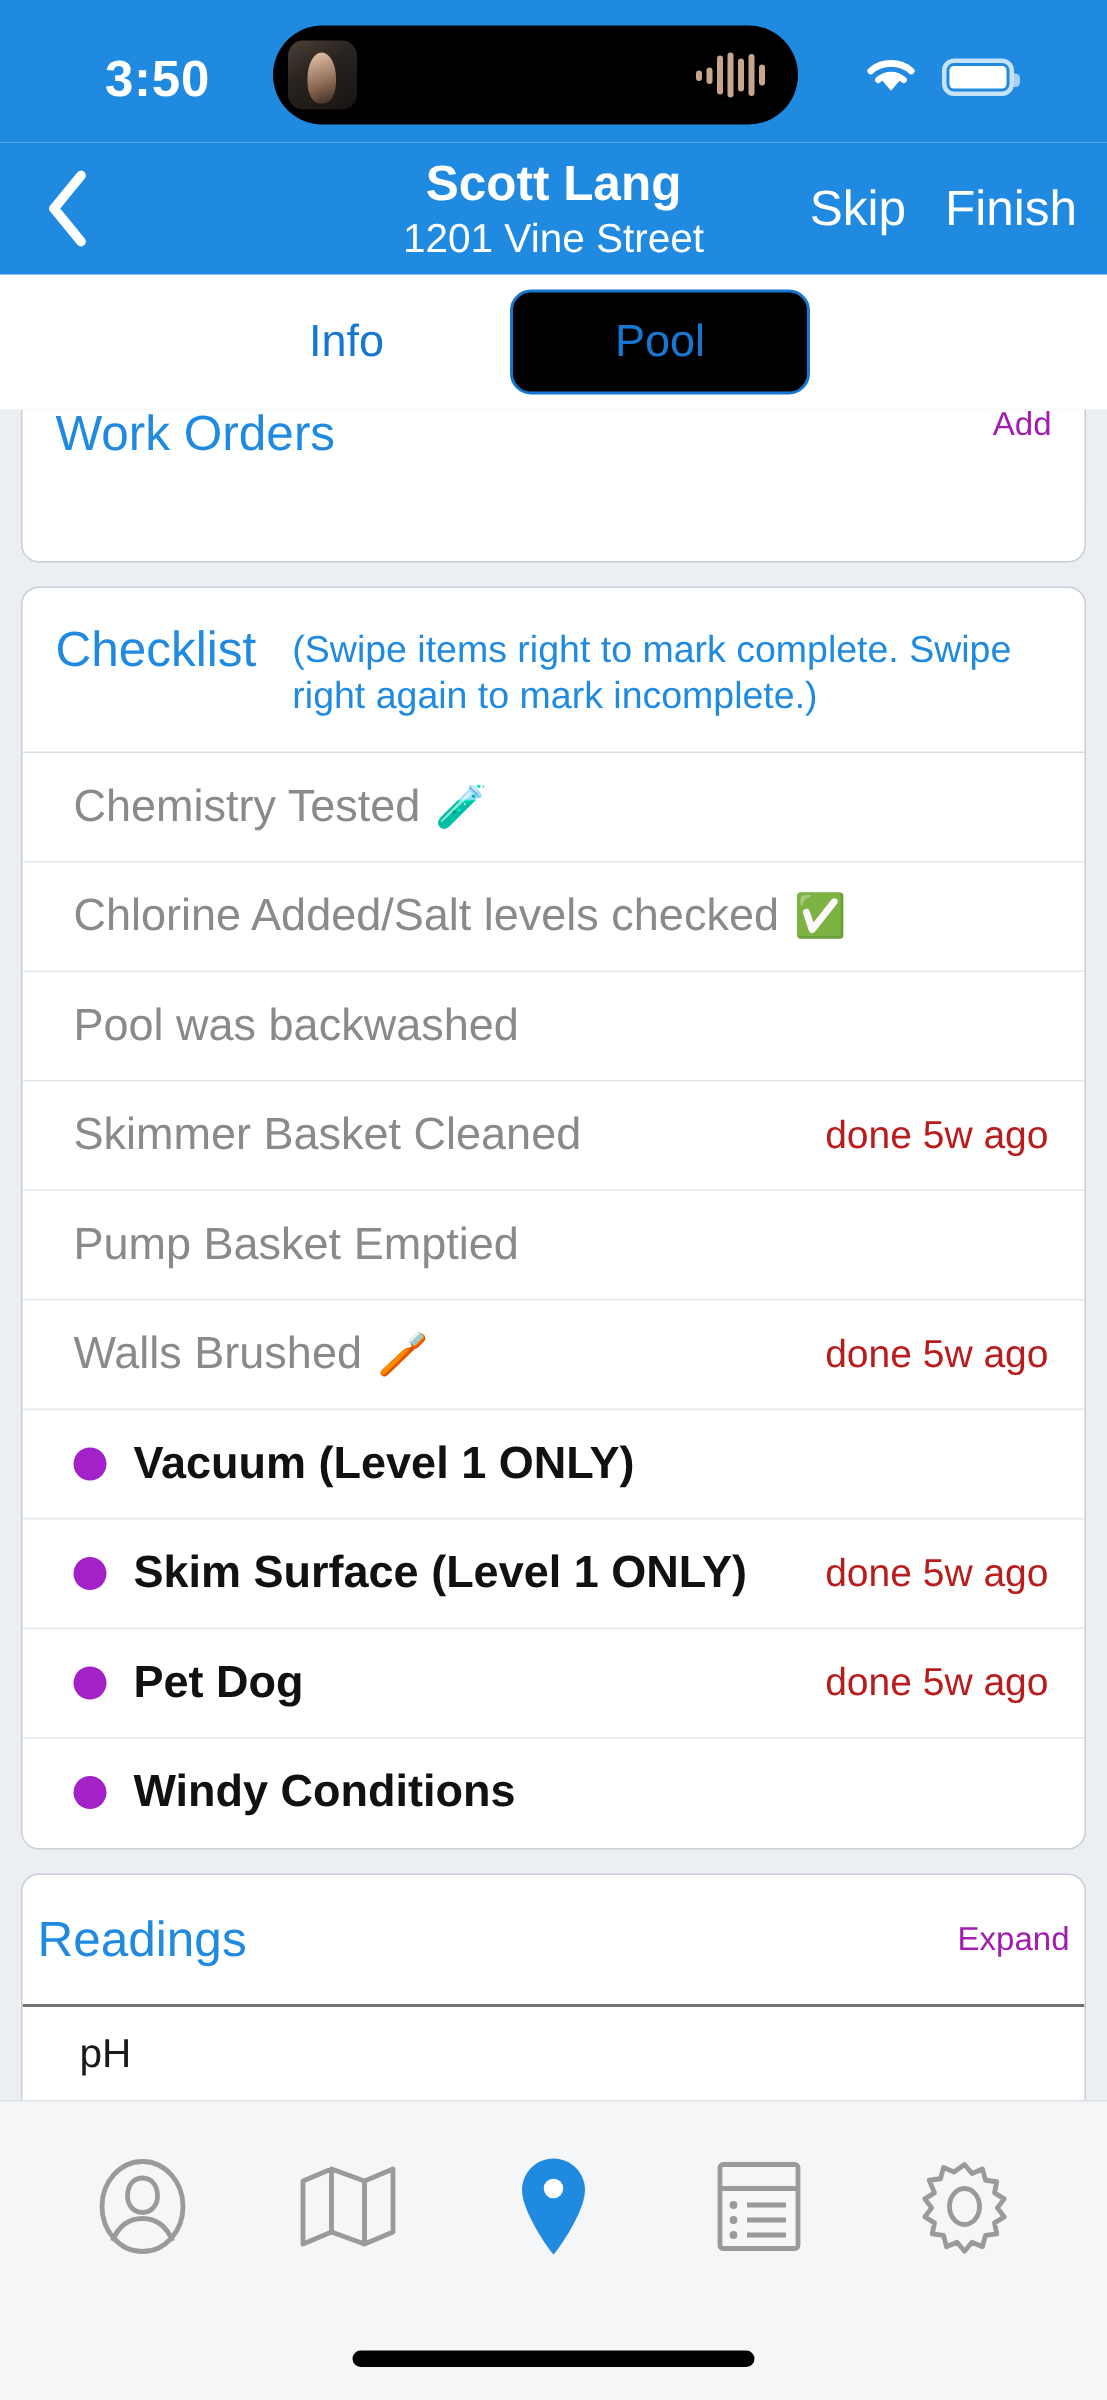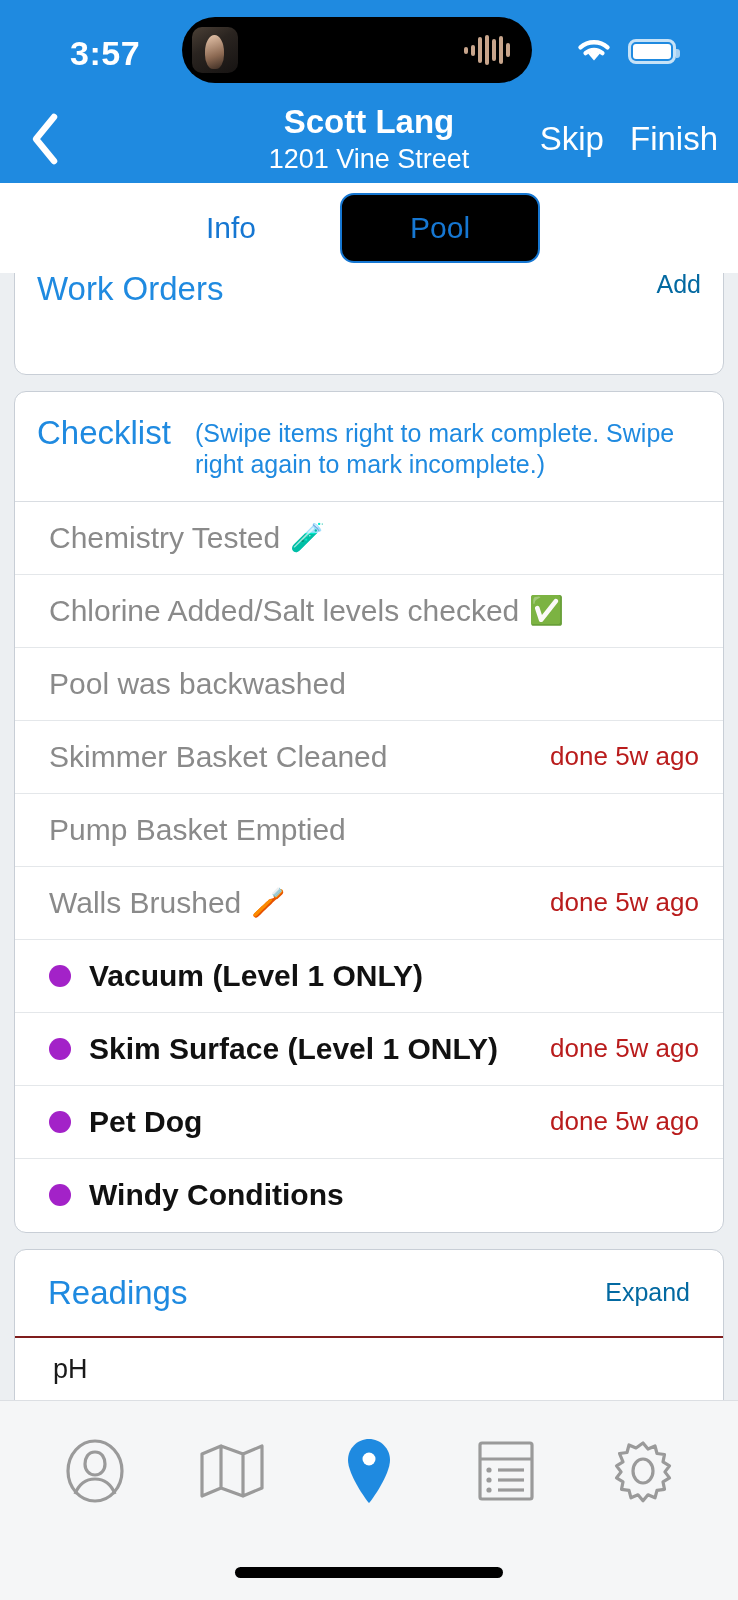--- a/index.html
+++ b/index.html
@@ -94,21 +94,21 @@
 
   .card-head {
     display:flex; align-items:flex-start; padding: 22px 22px 20px 22px;
     border-bottom: 1px solid #d9dde2;
   }
   .card-head.noborder { border-bottom: none; }
   .card-title { color:#1f8ae0; font-size: 33px; flex-shrink:0; }
   .card-hint {
     color:#1f8ae0; font-size: 25px; line-height: 1.25; margin-left: 24px; padding-top: 4px;
   }
-  .card-action { color:#0369a1; font-size: 25px; margin-left:auto; }
+  .card-action { color:#a21caf; font-size: 22px; margin-left:auto; }
 
   .wo-body { height: 46px; }
 
   
   .row {
     display:flex; align-items:center; min-height: 73px;
     padding: 0 20px 0 34px; border-bottom: 1px solid #e4e7ea;
   }
   .row:last-child { border-bottom: none; }
   .bullet {
@@ -116,21 +116,21 @@
     flex-shrink:0; margin-right: 18px;
   }
   .row-label { font-size: 30px; color:#8a8a8a; display:flex; align-items:center; gap: 10px; }
   .row.marked .row-label { color:#111; font-weight: bold; }
   .emoji { font-size: 28px; }
   .row-done { margin-left:auto; font-size: 26px; color:#b91c1c; padding-right: 4px; text-align: center; }
 
   
   .readings-head {
     display:flex; align-items:center; justify-content:space-between;
-    padding: 24px 33px; border-bottom: 2px solid #7f1d1d;
+    padding: 24px 10px; border-bottom: 2px solid #737373;
   }
   .ph-label { font-size: 27px; color:#1a1a1a; padding: 16px 0 0 38px; }
   .ph-scale {
     display:flex; align-items:center; padding: 10px 0 22px 64px;
     gap: 82px; white-space: nowrap;
   }
   .ph-val { font-size: 30px; color:#1f8ae0; }
 
   
   .bottombar {
@@ -144,21 +144,21 @@
     width: 268px; height: 11px; background:#000; border-radius: 6px;
   }
   .homewrap { position: relative; height: 60px; background:#f5f6f7; flex-shrink:0; }
 </style>
 </head>
 <body>
 
 <div class="phone">
 
   <div class="statusbar">
-    <div class="clock">3:57</div>
+    <div class="clock">3:50</div>
 
     <div class="island">
       <div class="island-art"></div>
       <div class="waveform">
         <i style="height:7px"></i>
           <i style="height:11px"></i>
           <i style="height:26px"></i>
         <i style="height:30px"></i>
           <i style="height:22px"></i>
           <i style="height:28px"></i>

